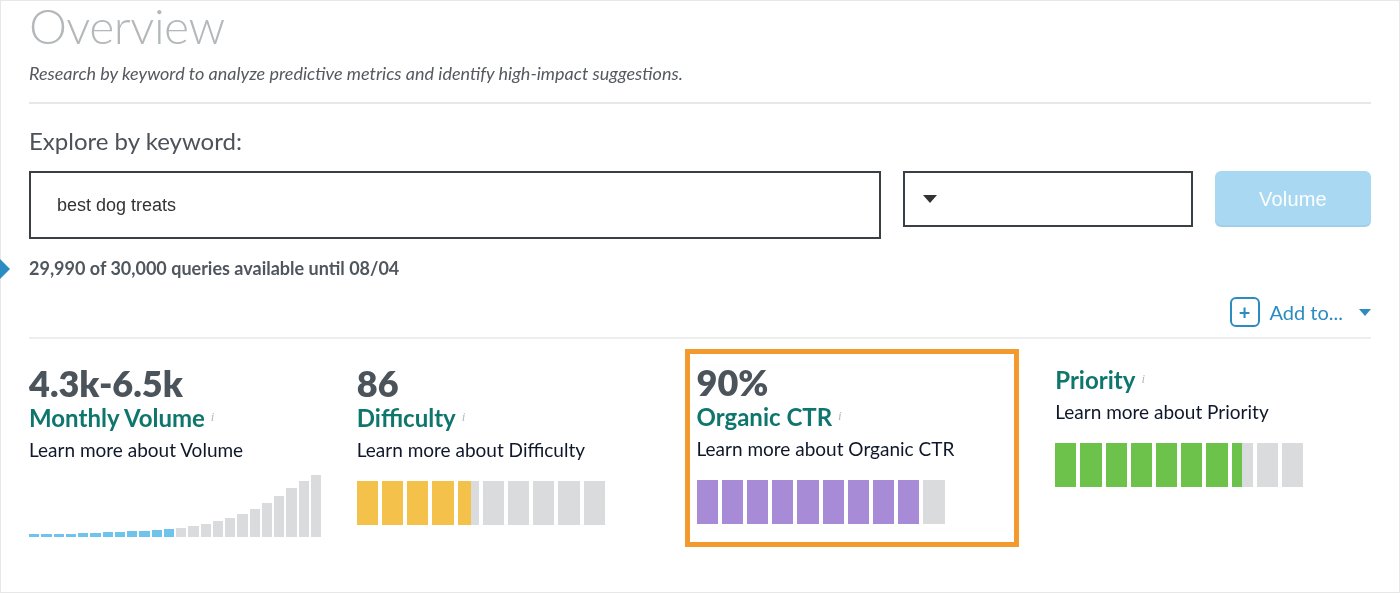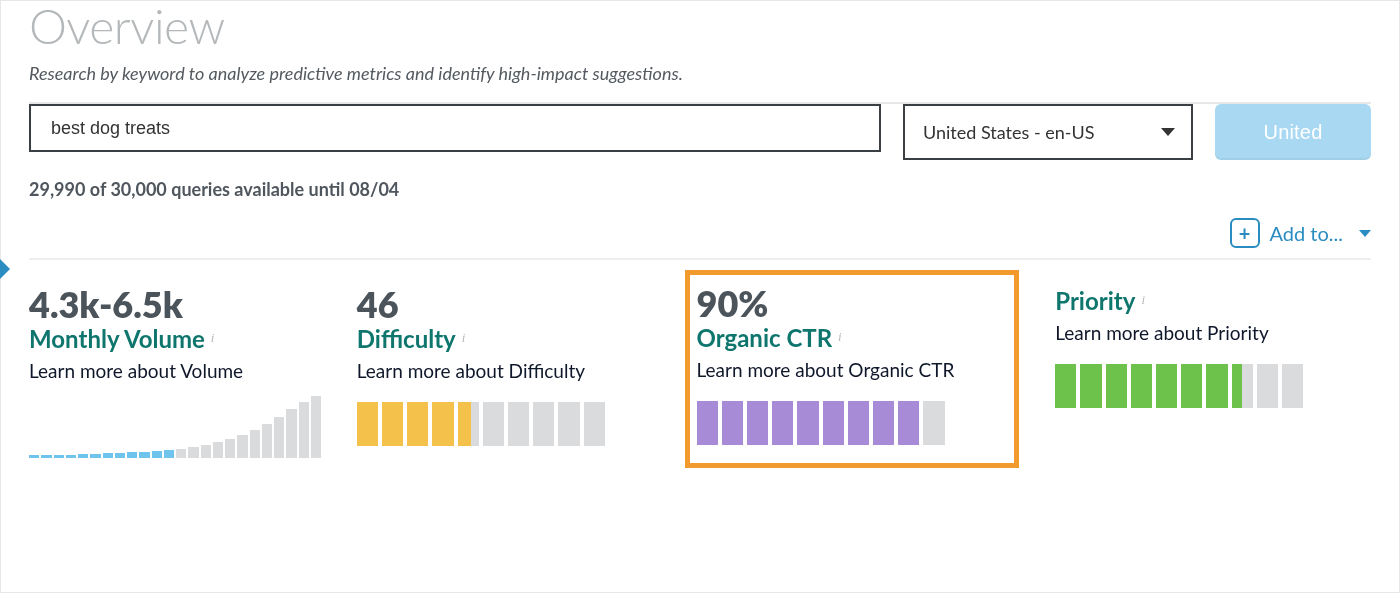--- a/index.html
+++ b/index.html
@@ -4,21 +4,21 @@
 <style>
   * { box-sizing: border-box; margin: 0; padding: 0; }
   html, body { width: 1400px; height: 593px; overflow: hidden; font-family: "Helvetica Neue", "Segoe UI", "Lato", Arial, sans-serif; background: #fff; color: #3b4146; }
   .page { position: relative; padding: 0 28px 20px 28px; border: 1px solid #e7e7e7; width: 1400px; height: 593px; }
   .edge-marker { position: absolute; left: -1px; top: 258px; width: 0; height: 0; border-top: 10px solid transparent; border-bottom: 10px solid transparent; border-left: 10px solid #2a8cc0; }
   h1.overview { font-weight: 300; font-size: 48px; color: #b4b8ba; letter-spacing: -0.5px; margin-top: -4px; margin-bottom: 8px; }
   .subtitle { font-size: 18px; color: #545a60; margin-bottom: 18px; font-style: italic; }
   hr.rule { border: none; border-top: 2px solid #e7e7e7; }
   .explore-label { font-size: 24px; color: #4b525a; margin: 22px 0 16px; }
   .search-row { display: flex; gap: 22px; align-items: stretch; }
-  .keyword-input { flex: 1; height: 48px; border: 2px solid #3a3f44; padding: 0 20px; font-size: 18px; color: #333; outline: none; }
+  .keyword-input { flex: 1; height: 68px; border: 2px solid #3a3f44; padding: 0 26px; font-size: 18px; color: #333; outline: none; }
   .locale-select { width: 290px; height: 56px; border: 2px solid #3a3f44; background: #fff; display: flex; align-items: center; justify-content: space-between; padding: 0 16px 0 18px; font-size: 18px; color: #333; cursor: pointer; }
   .caret-down { width: 0; height: 0; border-left: 7px solid transparent; border-right: 7px solid transparent; border-top: 8px solid #333; }
   .analyze-btn { width: 156px; height: 56px; background: #a8d8f2; color: #fff; font-size: 20px; border: none; border-radius: 6px; cursor: pointer; font-weight: 400; letter-spacing: .2px; box-shadow: inset 0 -2px 0 rgba(0,0,0,.04); }
   .quota { font-size: 18px; font-weight: 700; color: #4f565d; margin-top: 18px; }
   .addto-row { display: flex; justify-content: flex-end; margin-top: 18px; }
   .addto { display: flex; align-items: center; gap: 10px; color: #2a8cc0; font-size: 20px; cursor: pointer; }
   .addto .plus-box { width: 30px; height: 30px; border: 2px solid #2a8cc0; border-radius: 6px; display: flex; align-items: center; justify-content: center; font-weight: 700; font-size: 20px; }
   .addto .caret-down.small { border-left-width: 6px; border-right-width: 6px; border-top: 7px solid #2a8cc0; margin-left: 6px; }
   hr.rule.thin { border-top: 2px solid #eeeeee; margin-top: 10px; }
   .metrics { display: flex; gap: 12px; margin-top: 14px; padding-top: 6px; }
@@ -46,28 +46,28 @@
 </style>
 </head>
 <body>
 <div class="page">
   <div class="edge-marker"></div>
 
   <h1 class="overview">Overview</h1>
   <p class="subtitle">Research by keyword to analyze predictive metrics and identify high-impact suggestions.</p>
   <hr class="rule">
 
+  <div class="explore-label">Explore by keyword:</div>
 
   <div class="search-row">
     <input class="keyword-input" type="text" value="best dog treats" style="">
     <div class="locale-select">
-      <span>United States - en-US</span>
       <span class="caret-down"></span>
     </div>
-    <button class="analyze-btn">United</button>
+    <button class="analyze-btn">Volume</button>
   </div>
 
   <div class="quota">29,990 of 30,000 queries available until 08/04</div>
 
   <div class="addto-row">
     <div class="addto">
       <span class="plus-box">+</span>
       <span>Add to...</span>
       <span class="caret-down small"></span>
     </div>
@@ -106,21 +106,21 @@
           <div class="sb" style="height: 28px;"></div>
           <div class="sb" style="height: 34px;"></div>
           <div class="sb" style="height: 41px;"></div>
           <div class="sb" style="height: 49px;"></div>
           <div class="sb" style="height: 56px;"></div>
           <div class="sb" style="height: 62px;"></div>
         </div>
     </div>
 
     <div class="metric">
-      <div class="m-value">46</div>
+      <div class="m-value">86</div>
       <div class="m-label-row">
         <span class="m-label">Difficulty</span>
         <span class="info-i">i</span>
       </div>
       <a class="m-link">Learn more about Difficulty</a>
       <div class="segbar diff" id="diff-bar">
           <div class="seg on"></div>
           <div class="seg on"></div>
           <div class="seg on"></div>
           <div class="seg on"></div>

